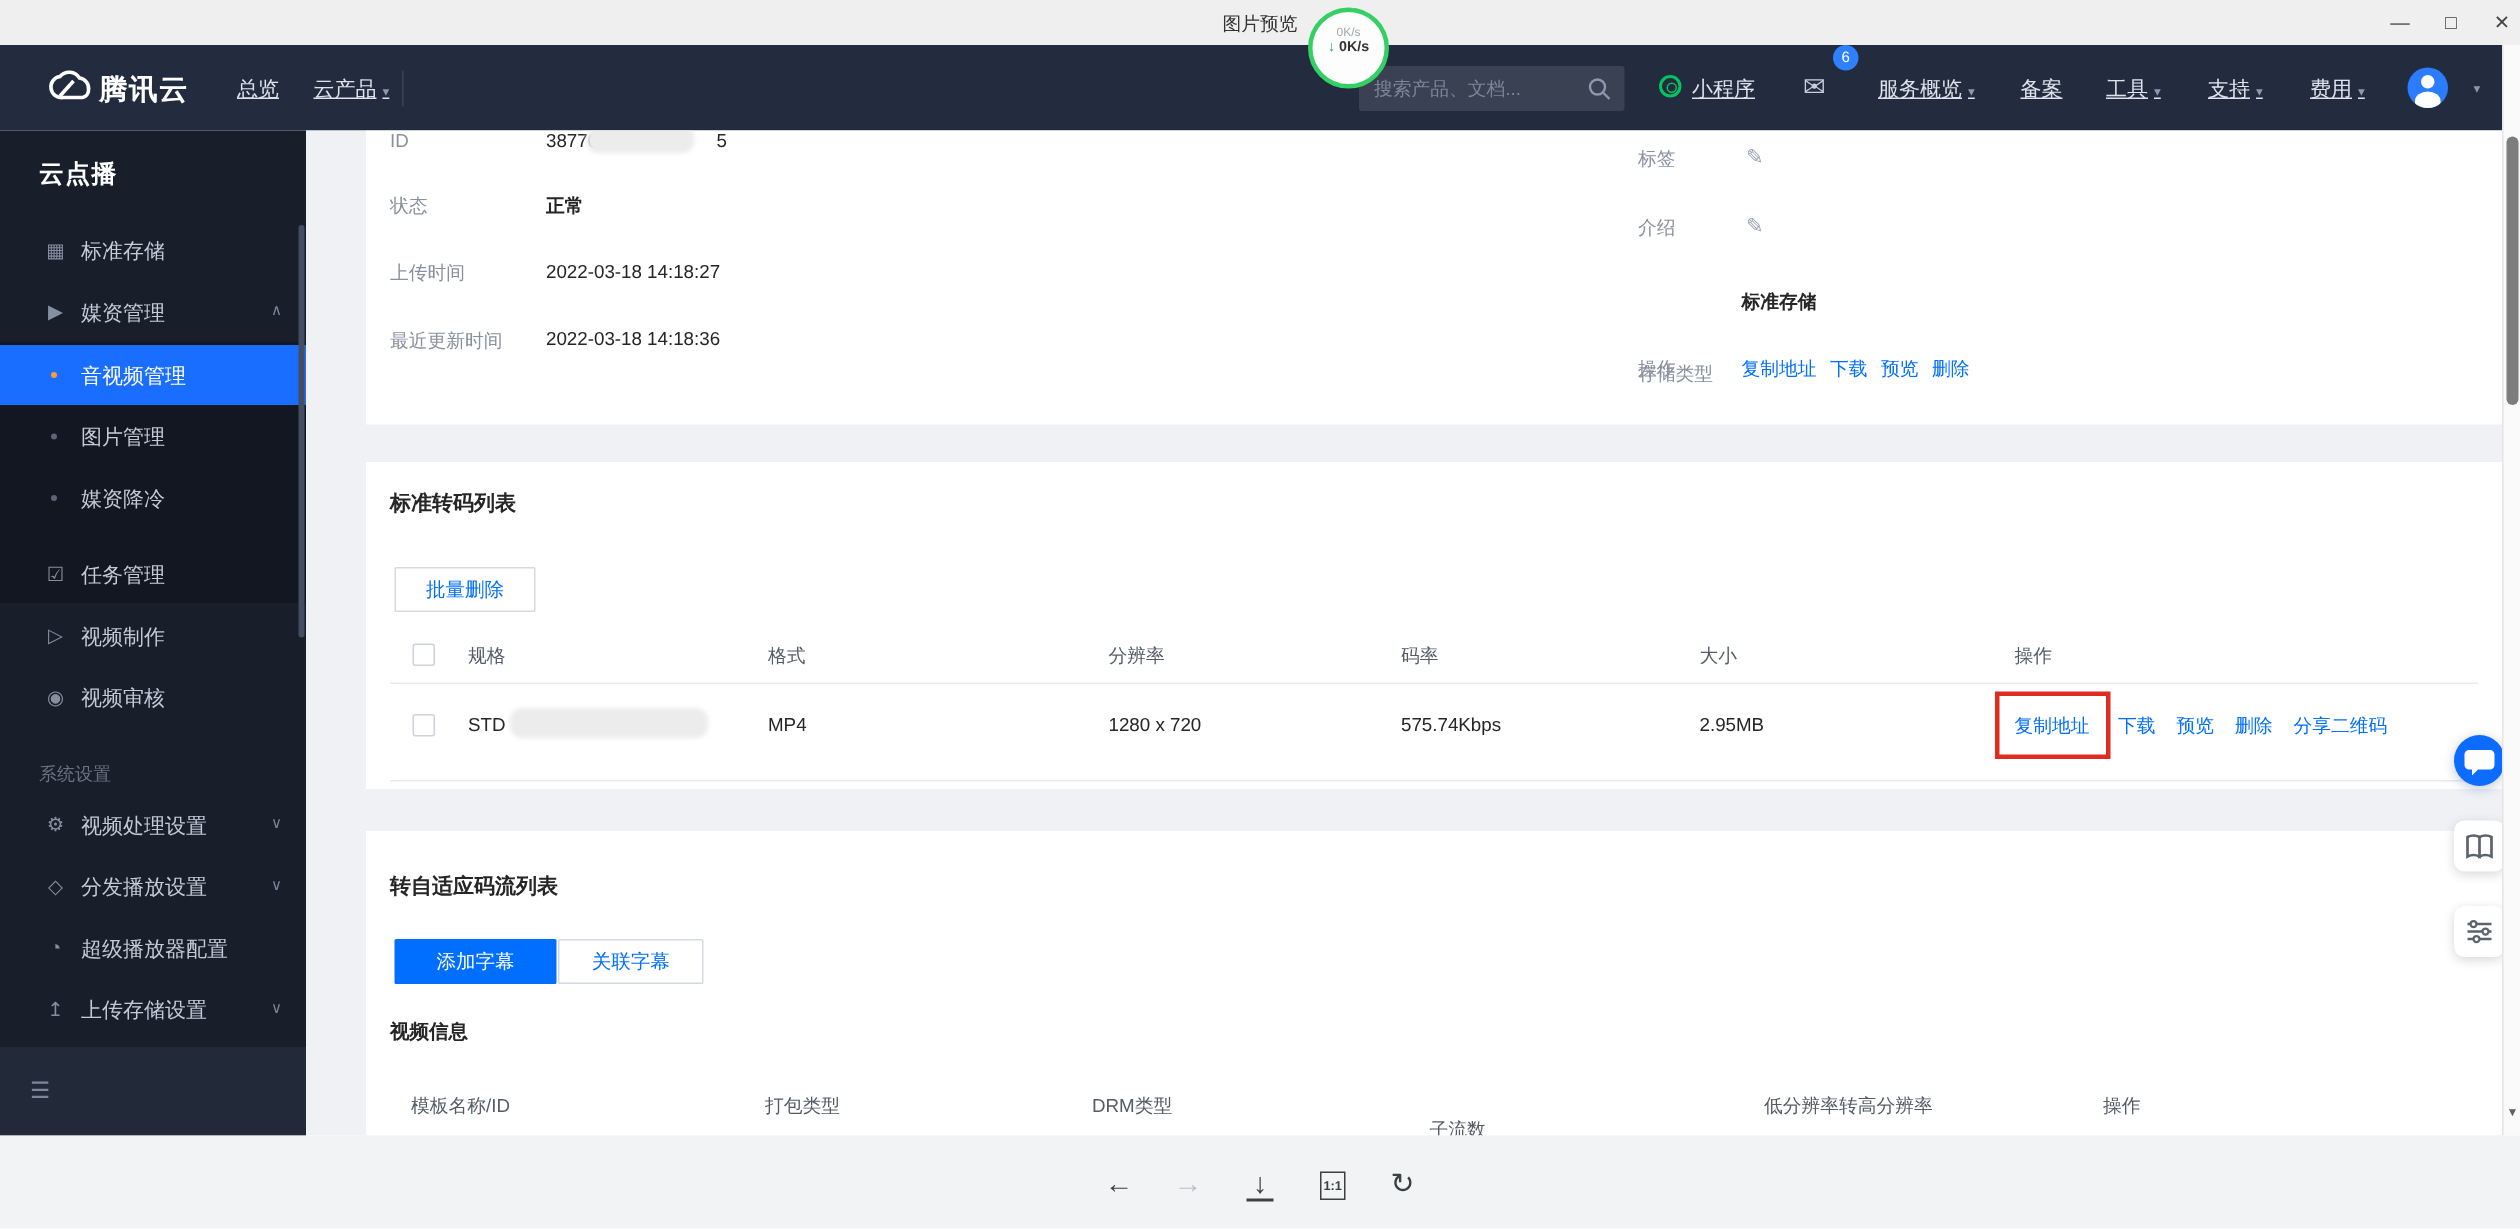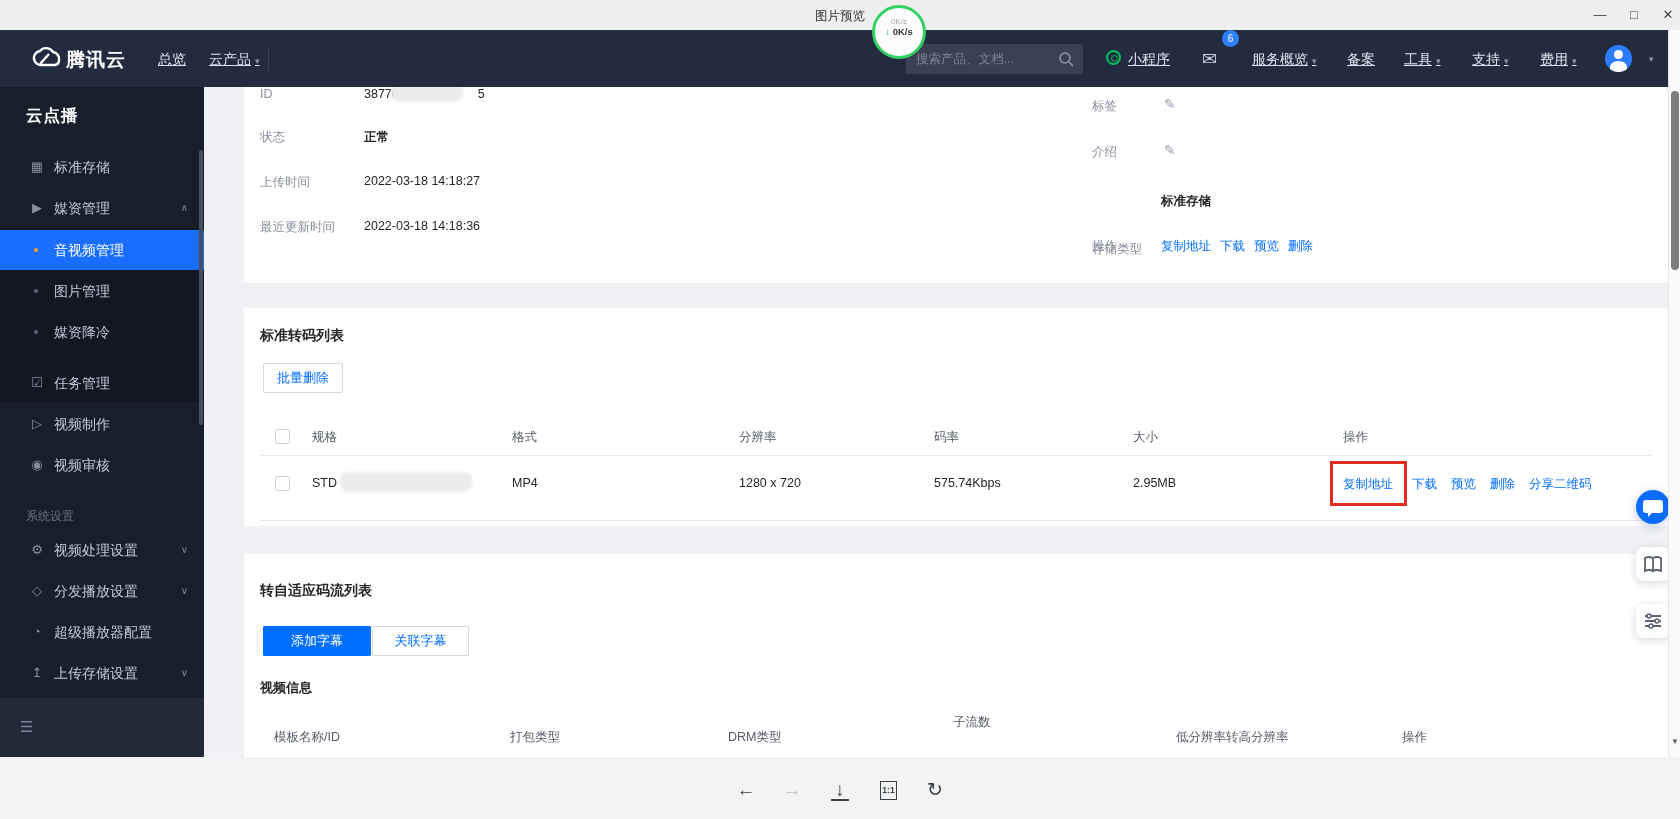--- a/index.html
+++ b/index.html
@@ -226,21 +226,21 @@
 
       <span class="flabel" style="left:848px; top:151px;">操作</span>
       <span class="bluelink abs" style="left:917px; top:151px;">复制地址</span>
       <span class="bluelink abs" style="left:976px; top:151px;">下载</span>
       <span class="bluelink abs" style="left:1010px; top:151px;">预览</span>
       <span class="bluelink abs" style="left:1044px; top:151px;">删除</span>
     </div>
 
     <div class="card" style="top:221px; height:218px;">
       <span class="card-title" style="top:19px;">标准转码列表</span>
-      <div class="btn ghost" style="left:19px; top:55px; width:80px;">批量删除</div>
+      <div class="btn ghost" style="left:19px; top:70px; width:94px;">批量删除</div>
 
       <span class="checkbox" style="left:31px; top:121px;"></span>
       <span class="th" style="left:68px;  top:121px;">规格</span>
       <span class="th" style="left:268px; top:121px;">格式</span>
       <span class="th" style="left:495px; top:121px;">分辨率</span>
       <span class="th" style="left:690px; top:121px;">码率</span>
       <span class="th" style="left:889px; top:121px;">大小</span>
       <span class="th" style="left:1099px;top:121px;">操作</span>
       <div class="hline" style="top:147px;"></div>
 
@@ -264,21 +264,21 @@
 
     <div class="card" style="top:467px; height:250px;">
       <span class="card-title" style="top:28px;">转自适应码流列表</span>
       <div class="btn primary" style="left:19px;  top:72px; width:108px;">添加字幕</div>
       <div class="btn ghost" style="left:128px; top:72px; width:97px;">关联字幕</div>
       <span class="card-title" style="top:125px; font-size:13px;">视频信息</span>
 
       <span class="th" style="left:30px;  top:175px;">模板名称/ID</span>
       <span class="th" style="left:266px; top:175px;">打包类型</span>
       <span class="th" style="left:484px; top:175px;">DRM类型</span>
-      <span class="th" style="left:709px; top:160px;">子流数</span>
+      <span class="th" style="left:709px; top:191px;">子流数</span>
       <span class="th" style="left:932px; top:175px;">低分辨率转高分辨率</span>
       <span class="th" style="left:1158px;top:175px;">操作</span>
     </div>
   </div>
 
   <div class="fab" style="top:490px;">
     <svg width="34" height="34" viewBox="0 0 34 34">
       <path d="M10 10 h14 a3 3 0 0 1 3 3 v7 a3 3 0 0 1 -3 3 h-8 l-4 4 v-4 h-2 a3 3 0 0 1 -3-3 v-7 a3 3 0 0 1 3-3 z" fill="#fff"></path>
     </svg>
   </div>

